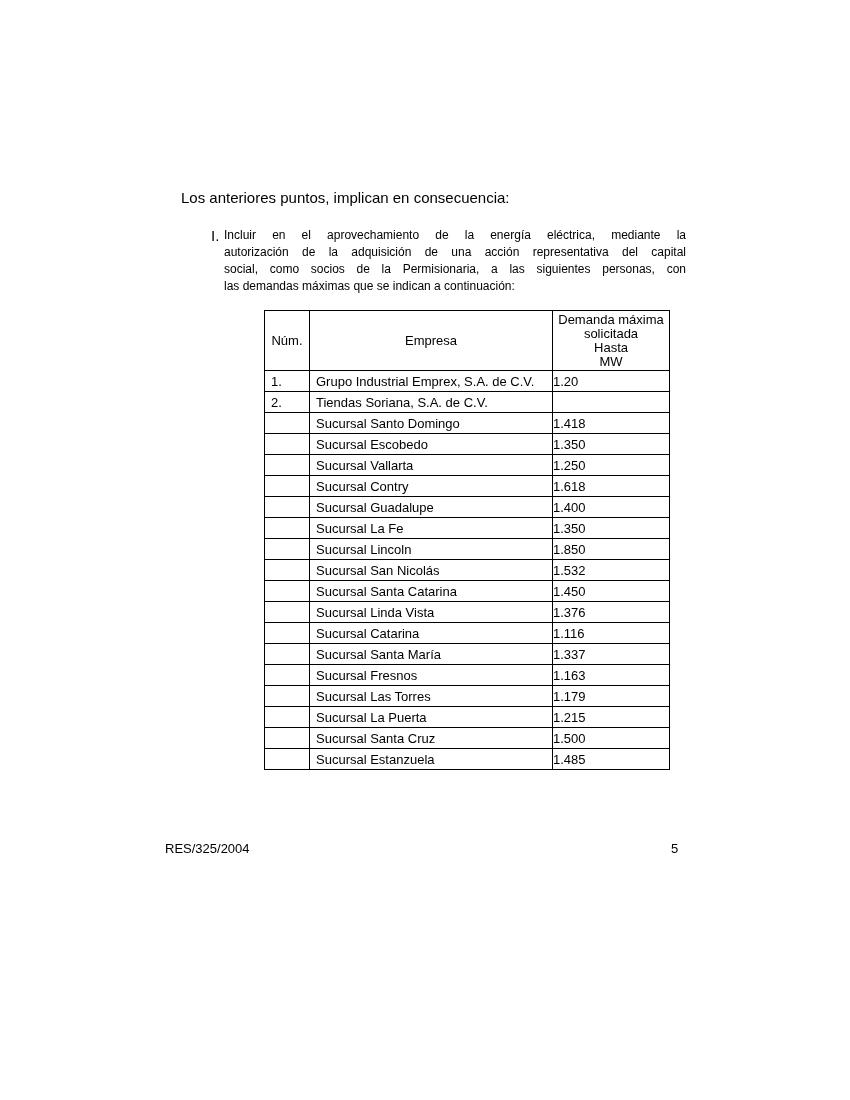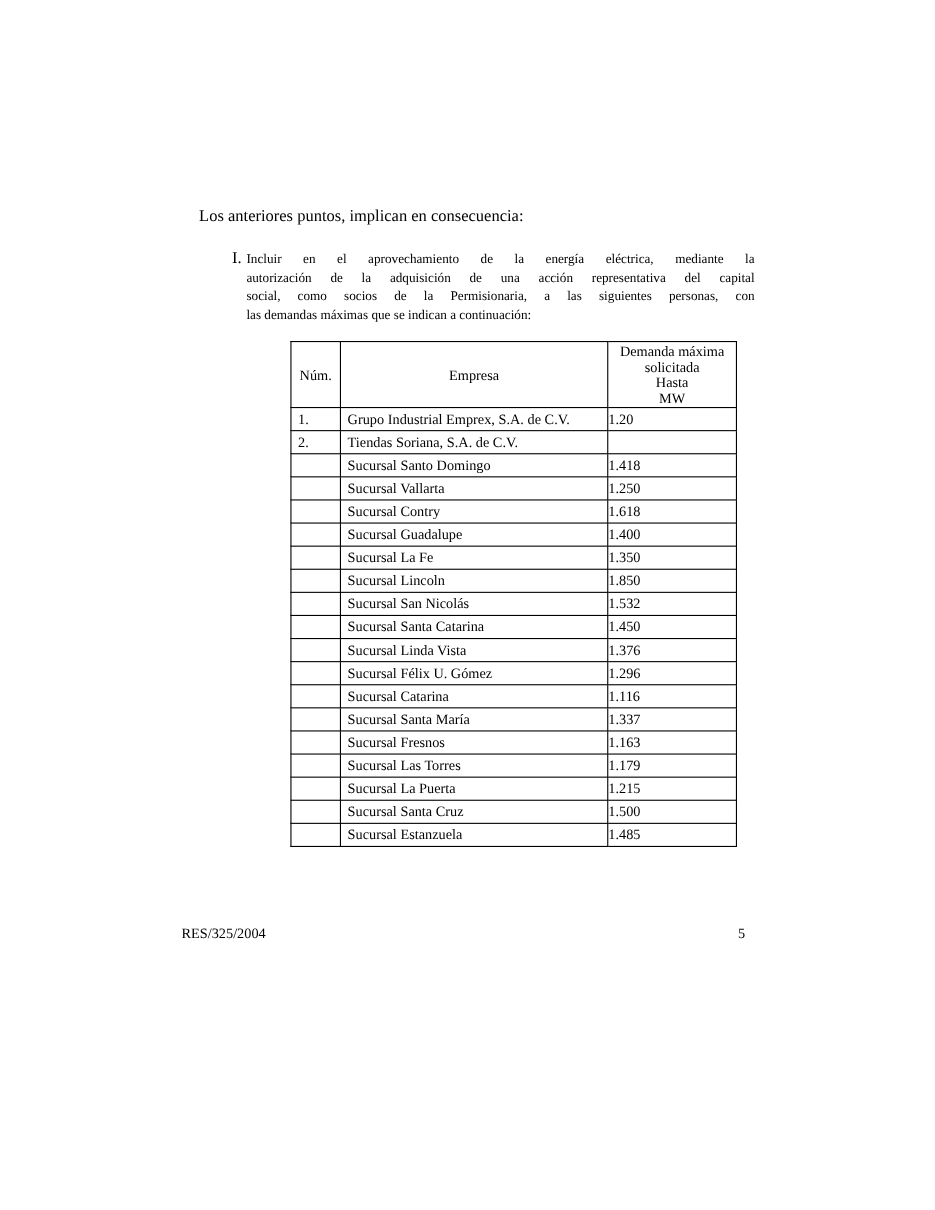--- a/index.html
+++ b/index.html
@@ -2,21 +2,21 @@
 <html><head>
 <meta charset="utf-8">
 <style>
   html, body { margin: 0; padding: 0; background: #ffffff; }
   .page {
     position: relative;
     width: 850px;
     height: 1092px;
     background: #ffffff;
     color: #000000;
-    font-family: Liberation Serif, serif;
+    font-family: Liberation Sans, sans-serif;
     overflow: hidden;
   }
   .intro {
     position: absolute;
     left: 181px;
     top: 189px;
     margin: 0;
     font-size: 15px;
     line-height: 17px;
     white-space: nowrap;
@@ -140,20 +140,25 @@
           <td>Tiendas Soriana, S.A. de C.V.</td>
           <td></td>
         </tr>
         <tr>
           <td></td>
           <td>Sucursal Santo Domingo</td>
           <td>1.418</td>
         </tr>
         <tr>
           <td></td>
+          <td>Sucursal Escobedo</td>
+          <td>1.350</td>
+        </tr>
+        <tr>
+          <td></td>
           <td>Sucursal Vallarta</td>
           <td>1.250</td>
         </tr>
         <tr>
           <td></td>
           <td>Sucursal Contry</td>
           <td>1.618</td>
         </tr>
         <tr>
           <td></td>
@@ -180,25 +185,20 @@
           <td>Sucursal Santa Catarina</td>
           <td>1.450</td>
         </tr>
         <tr>
           <td></td>
           <td>Sucursal Linda Vista</td>
           <td>1.376</td>
         </tr>
         <tr>
           <td></td>
-          <td>Sucursal Félix U. Gómez</td>
-          <td>1.296</td>
-        </tr>
-        <tr>
-          <td></td>
           <td>Sucursal Catarina</td>
           <td>1.116</td>
         </tr>
         <tr>
           <td></td>
           <td>Sucursal Santa María</td>
           <td>1.337</td>
         </tr>
         <tr>
           <td></td>

